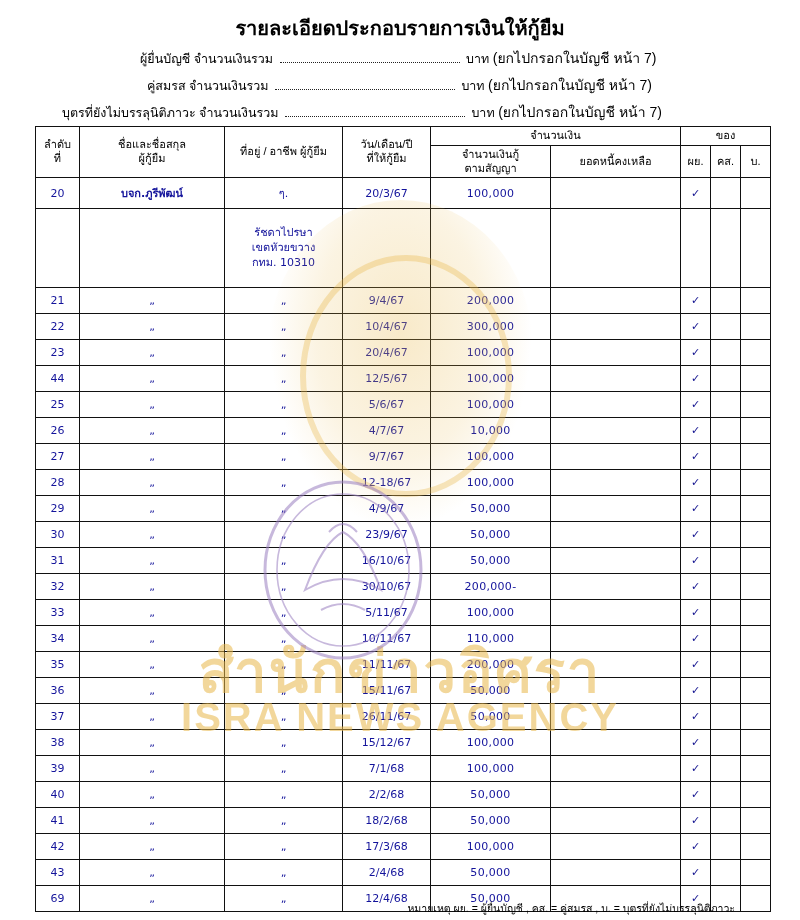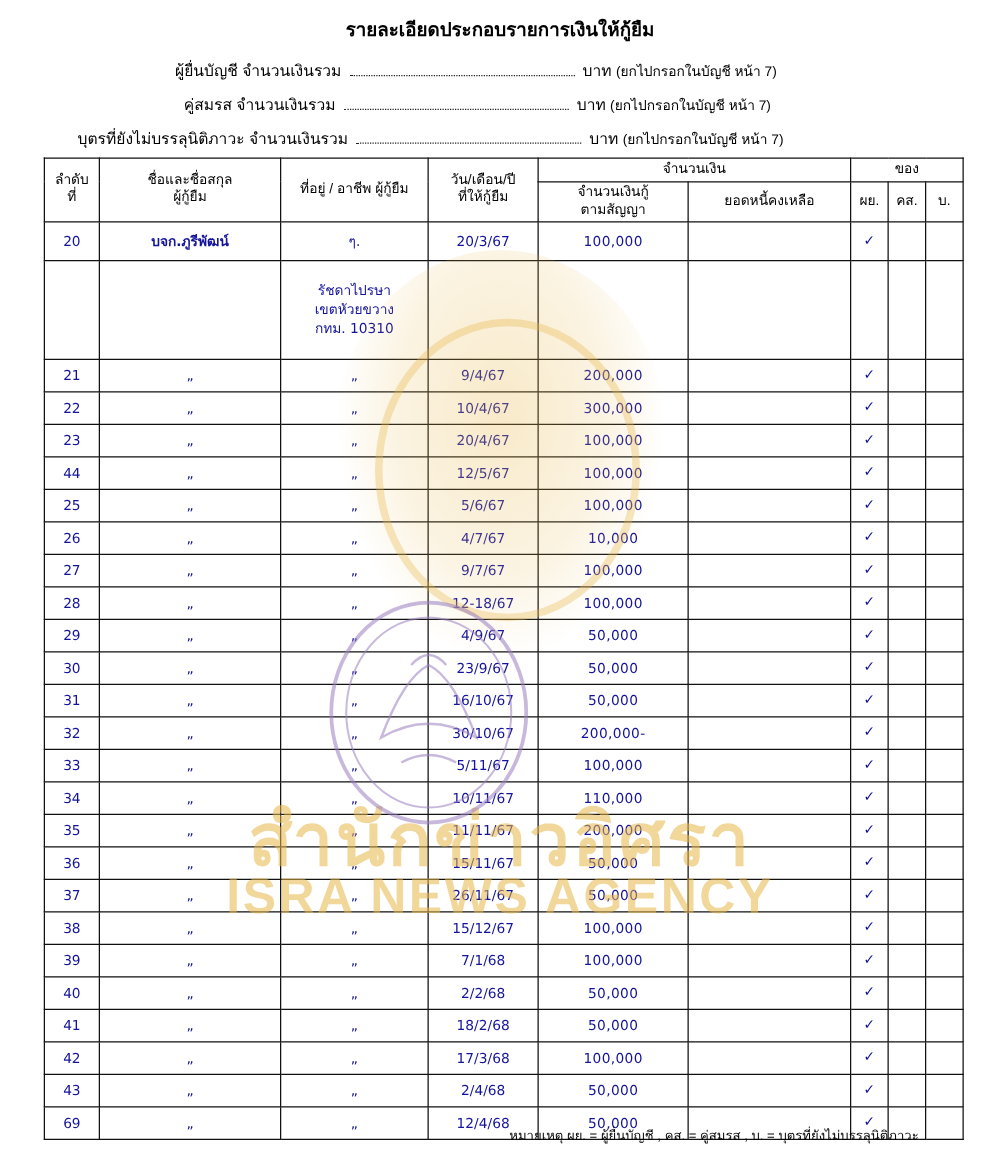--- a/index.html
+++ b/index.html
@@ -65,35 +65,35 @@
     z-index: 6;
     pointer-events: none;
     opacity: .55;
   }
 
   
   #doc-title {
     position: absolute;
     top: 12px; left: 0; width: 800px;
     text-align: center;
-    font-size: 15px;
+    font-size: 20px;
     font-weight: bold;
   }
   .hdr-line {
     position: absolute;
     font-size: 12.5px;
     white-space: nowrap;
   }
   .hdr-line .dots {
     display: inline-block;
     border-bottom: 1px dotted #222;
     margin: 0 3px;
     vertical-align: baseline;
   }
-  .hdr-line .note { font-size: 11px; text-align: right; }
+  .hdr-line .note { font-size: 14px; text-align: right; }
 
   #hdr1 { top: 47px; left: 140px; }
   #hdr2 { top: 74px; left: 147px; }
   #hdr3 { top: 101px; left: 62px; }
 
   
   #ledger {
     position: absolute;
     left: 35px; top: 126px;
     width: 735px;

